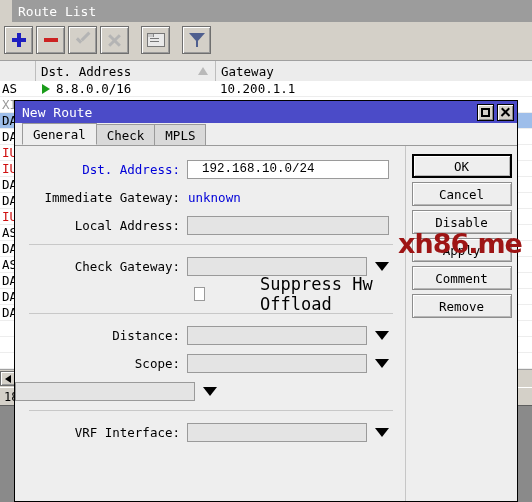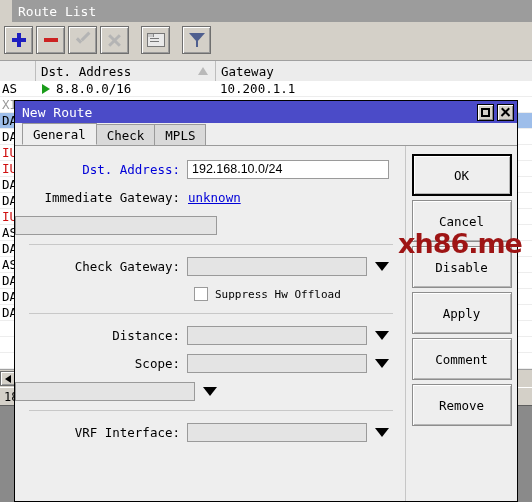--- a/index.html
+++ b/index.html
@@ -245,54 +245,54 @@
   .flabel {
     width: 172px; text-align: right; padding-right: 7px;
     font-size: 12.5px; box-sizing: border-box; white-space: nowrap;
   }
   .flabel.blue { color: #0000d8; padding-left: 48px; }
   .finput {
     width: 202px; height: 19px;
     background: #ffffff; border: 1px solid #9a9a9a;
     box-sizing: border-box;
     display: flex; align-items: center;
-    padding-left: 4px; font-size: 12.5px;
-    font-family: Liberation Sans, sans-serif;
+    padding-left: 14px; font-size: 12.5px;
+    font-family: Liberation Mono, monospace;
   }
   .finput.readonly { background: #e4e4e4; }
   .finput.narrow { width: 180px; }
   .fcombo { display: flex; align-items: center; }
   .combo-arrow {
     width: 0; height: 0; margin-left: 8px;
     border-left: 7px solid transparent; border-right: 7px solid transparent;
     border-top: 9px solid #000;
   }
   .flink {
     font-size: 12.5px; color: #0000d8;
-    text-decoration: underline; padding-left: 1px;
+    padding-left: 1px;
   }
   .fcheckrow { display: flex; align-items: center; height: 26px; padding-left: 179px; }
   .fcheck {
     width: 14px; height: 14px; background: #ffffff;
     border: 1px solid #9a9a9a; box-sizing: border-box; margin-right: 7px;
   }
-  .fcheck-label { font-size: 11px; }
+  .fcheck-label { font-size: 17px; margin-left: 48px; }
   .fdiv {
     height: 1px; background: #c8c8c8; margin: 6px 14px 8px 14px;
   }
 
   
   .btn-col {
     position: absolute; right: 0; top: 0; width: 112px; height: 358px;
     padding-top: 8px; box-sizing: border-box;
     display: flex; flex-direction: column; align-items: center; gap: 4px;
     border-left: 1px solid #c6c6c6;
   }
   .dbtn {
-    width: 100px; height: 42px;
+    width: 100px; height: 24px;
     background: #eeeeee;
     border: 1px solid #8d8d8d;
     box-shadow: inset 1px 1px 0 #ffffff, inset -1px -1px 0 #b6b6b6;
     display: flex; align-items: center; justify-content: center;
     font-size: 12.5px; box-sizing: border-box;
     position: relative;
   }
   .dbtn.default { border: 2px solid #000000; }
 
   
@@ -520,20 +520,21 @@
           <div class="finput">192.168.10.0/24</div>
         </div>
 
 
         <div class="frow">
           <div class="flabel">Immediate Gateway:</div>
           <div class="flink">unknown</div>
         </div>
 
         <div class="frow">
+          <div class="flabel">Local Address:</div>
           <div class="finput readonly"></div>
         </div>
 
         <div class="fdiv"></div>
 
         <div class="frow">
           <div class="flabel">Check Gateway:</div>
           <div class="fcombo">
             <div class="finput readonly narrow"></div>
             <span class="combo-arrow"></span>

